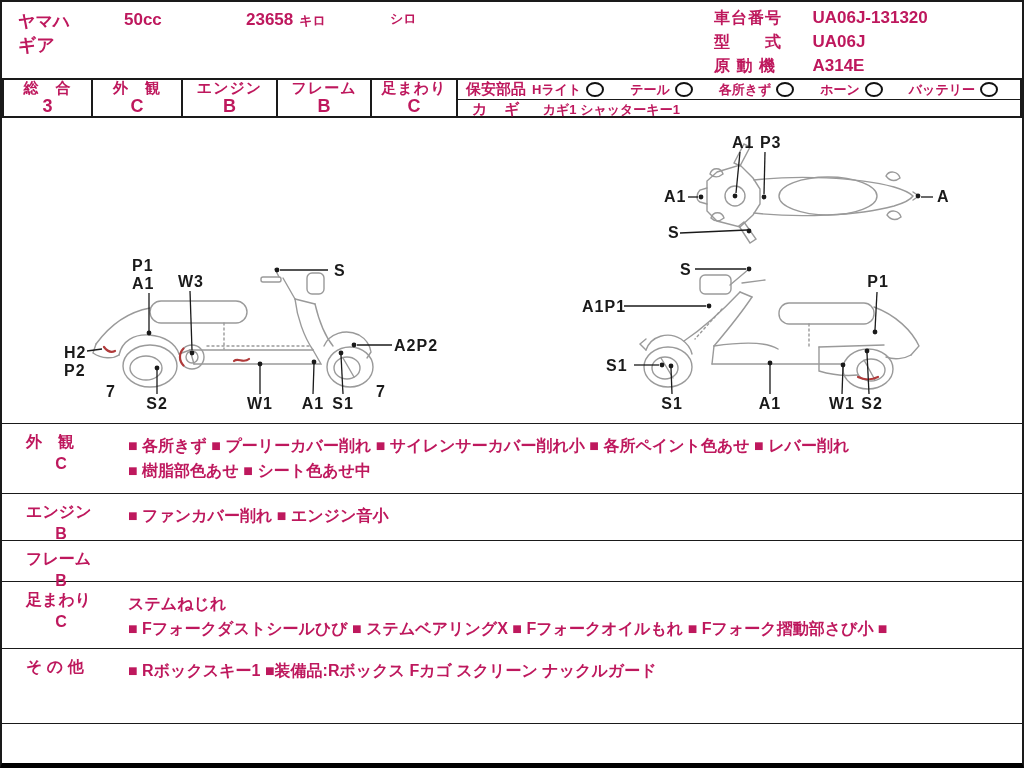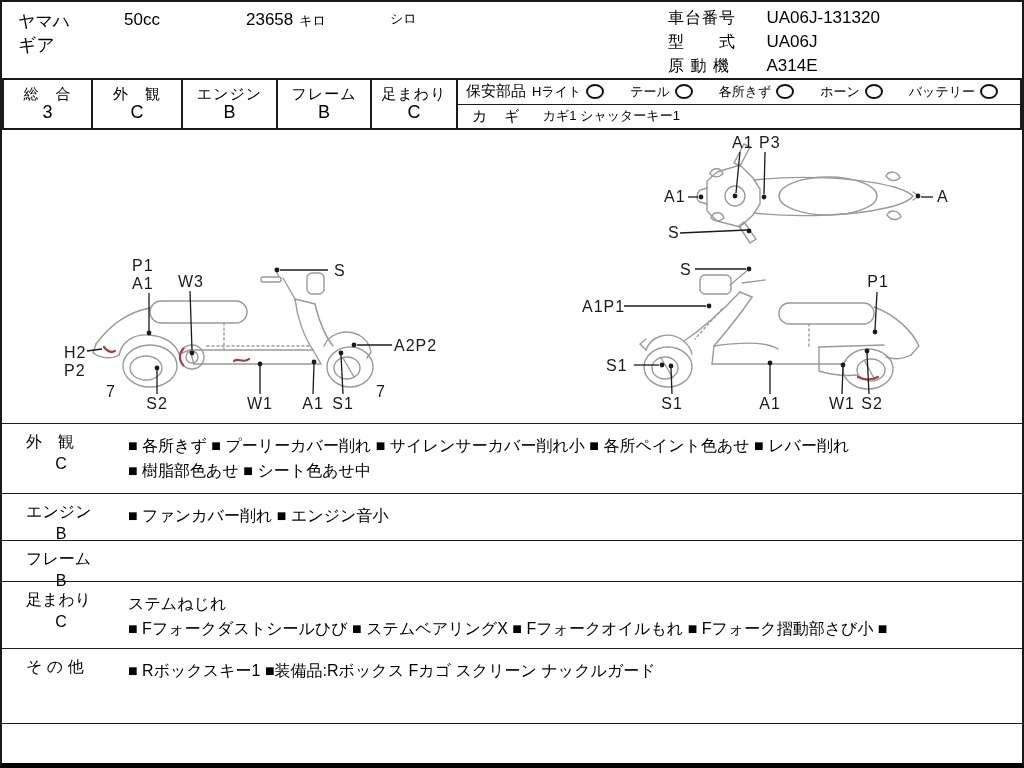--- a/index.html
+++ b/index.html
@@ -1,37 +1,38 @@
 <!DOCTYPE html>
 <html><head>
 <meta charset="utf-8">
 <style>
   html,body{margin:0;padding:0;background:#fff;}
   .sheet{
     position:relative;width:1024px;height:768px;background:#fff;
-    font-family:"Liberation Sans",sans-serif;color:#000000;
+    font-family:"Liberation Sans",sans-serif;color:#be185d;
     box-sizing:border-box;border:2px solid #1a1a1a;border-bottom:5px solid #000;
     overflow:hidden;
+    font-weight:bold;
   }
   
   .header{position:absolute;top:0;left:0;width:100%;height:76px;}
   .hd{position:absolute;white-space:nowrap;}
   .fs17{font-size:17px;} .fs13{font-size:13px;}
   .h-maker{left:16px;top:8px;}
   .h-disp{left:122px;top:8px;}
   .h-mile{left:224px;top:8px;margin-left:20px;}
   .h-mile .unit{font-size:13px;margin-left:6px;}
   .h-color{left:388px;top:8px;}
   .h-model{left:16px;top:31px;font-size:18px;}
   .h-right{position:absolute;left:666px;top:6px;}
-  .hr-row{height:24px;font-size:16px;white-space:nowrap;}
+  .hr-row{height:24px;font-size:16px;white-space:nowrap;margin-left:46px;}
   .hr-label{display:inline-block;width:94px;letter-spacing:1px;}
   .hr-value{font-size:17px;}
   
-  .ratings{position:absolute;top:76px;left:0;width:100%;height:52px;display:flex;box-sizing:border-box;justify-content:space-between;}
+  .ratings{position:absolute;top:76px;left:0;width:100%;height:40px;display:flex;box-sizing:border-box;justify-content:space-between;}
   .rate-cell{box-sizing:border-box;border:2px solid #1a1a1a;margin-left:-2px;background:#fff;
     display:flex;flex-direction:column;align-items:center;justify-content:center;line-height:1.15;}
   .rate-cell:first-child{margin-left:0;}
   .rc0{width:91px;} .rc1{width:92px;} .rc2{width:97px;} .rc3{width:96px;} .rc4{width:88px;}
   .rate-label{font-size:15px;letter-spacing:1px;}
   .rate-value{font-size:18px;}
   .safety-box{flex:1;box-sizing:border-box;border:2px solid #1a1a1a;margin-left:-2px;display:flex;flex-direction:column;background:#fff;}
   .safety-row1{flex:1;display:flex;align-items:center;border-bottom:1px solid #1a1a1a;padding:0 22px 0 8px;}
   .safety-title{font-size:15px;margin-right:6px;white-space:nowrap;}
   .saf-items{flex:1;display:flex;justify-content:space-between;align-items:center;}

